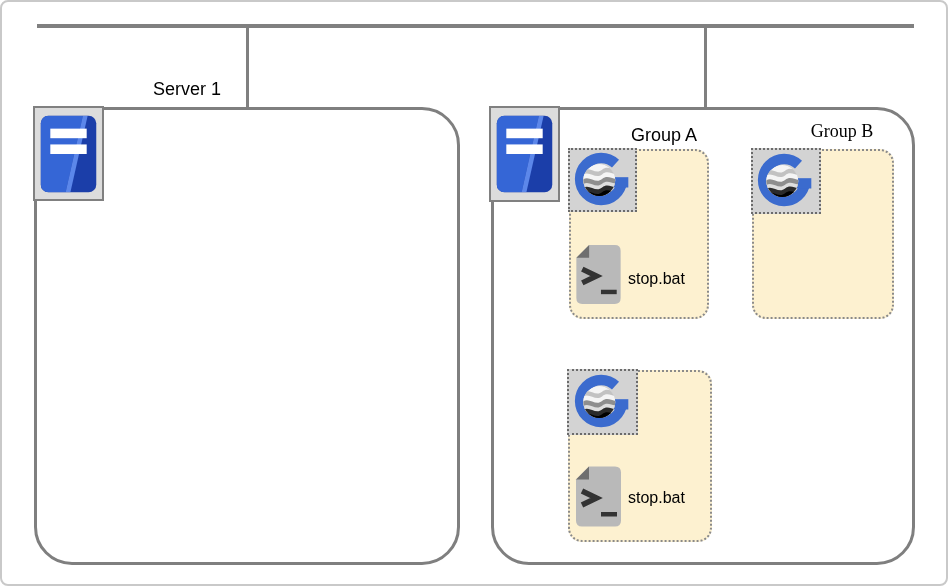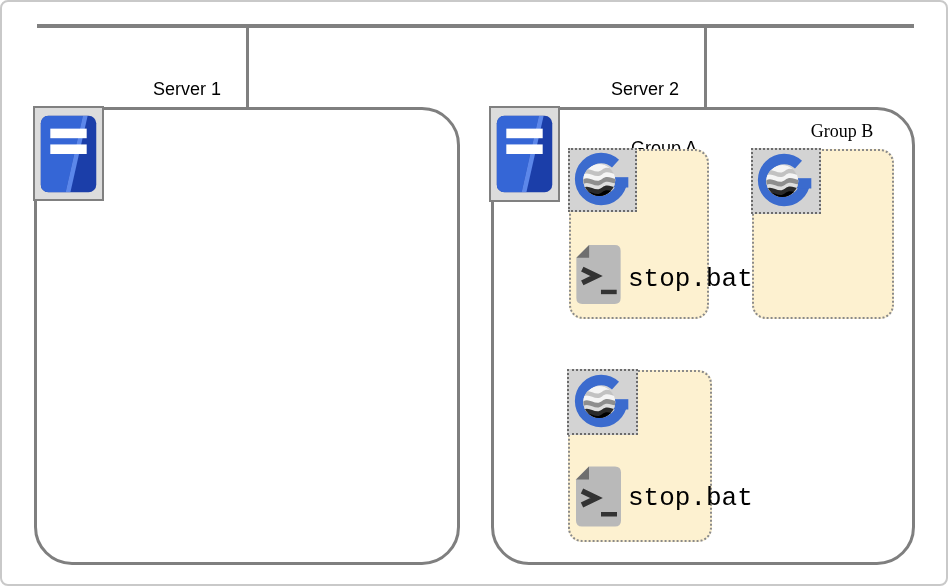--- a/index.html
+++ b/index.html
@@ -25,21 +25,21 @@
   .group{
     position:absolute;box-sizing:border-box;background:#fdf1d0;
     border:2.5px dotted #8a8a8a;border-radius:14px;
   }
   .gwbox{
     position:absolute;box-sizing:border-box;background:#d3d3d3;
     border:2px dotted #6b6b6b;display:flex;align-items:center;justify-content:center;
   }
   .script-icon{position:absolute;}
   .script-label{
-    position:absolute;font-size:26px;line-height:24px;white-space:nowrap;text-align:left;font-family:Liberation Mono, monospace;
+    position:absolute;font-size:16px;line-height:24px;white-space:nowrap;text-align:left;
   }
   svg{display:block;}
   #icon-defs{position:absolute;width:0;height:0;overflow:hidden;}
 </style>
 </head>
 <body>
 
 <svg id="icon-defs" aria-hidden="true">
   <defs>
     <clipPath id="towerClip">
@@ -82,37 +82,36 @@
   </symbol>
 </svg>
 
 <div id="canvas">
 
   <div class="hline" style="left:35px;top:22px;width:877px;height:4px;"></div>
   <div class="vline" style="left:244px;top:24px;width:3px;height:81px;"></div>
   <div class="vline" style="left:702px;top:24px;width:3px;height:81px;"></div>
 
   <div class="label" style="left:120px;top:77px;">Server 1</div>
-  <div class="label" style="left:578px;top:77px;">Server 2</div>
 
   <div class="server-box" style="left:32px;top:105px;width:426px;height:458px;"></div>
   <div class="host" style="left:31px;top:104px;width:71px;height:95px;">
     <svg width="70" height="94">
       <use href="#sym-tower"></use>
     </svg>
   </div>
 
   <div class="server-box" style="left:489px;top:105px;width:424px;height:458px;"></div>
   <div class="host" style="left:487px;top:104px;width:71px;height:96px;">
     <svg width="70" height="94">
       <use href="#sym-tower"></use>
     </svg>
   </div>
 
-  <div class="label" style="left:597px;top:136px;">Group A</div>
+  <div class="label" style="left:597px;top:123px;">Group A</div>
   <div class="group" style="left:567px;top:147px;width:140px;height:170px;"></div>
   <div class="gwbox" style="left:566px;top:146px;width:69px;height:64px;">
     <svg width="60" height="60">
       <use href="#sym-gateway"></use>
     </svg>
   </div>
   <svg class="script-icon" style="left:573px;top:242px;" width="47" height="61" viewBox="0 0 47 62">
     <use href="#sym-script"></use>
   </svg>
   <div class="script-label" style="left:626px;top:265px;">stop.bat</div>

